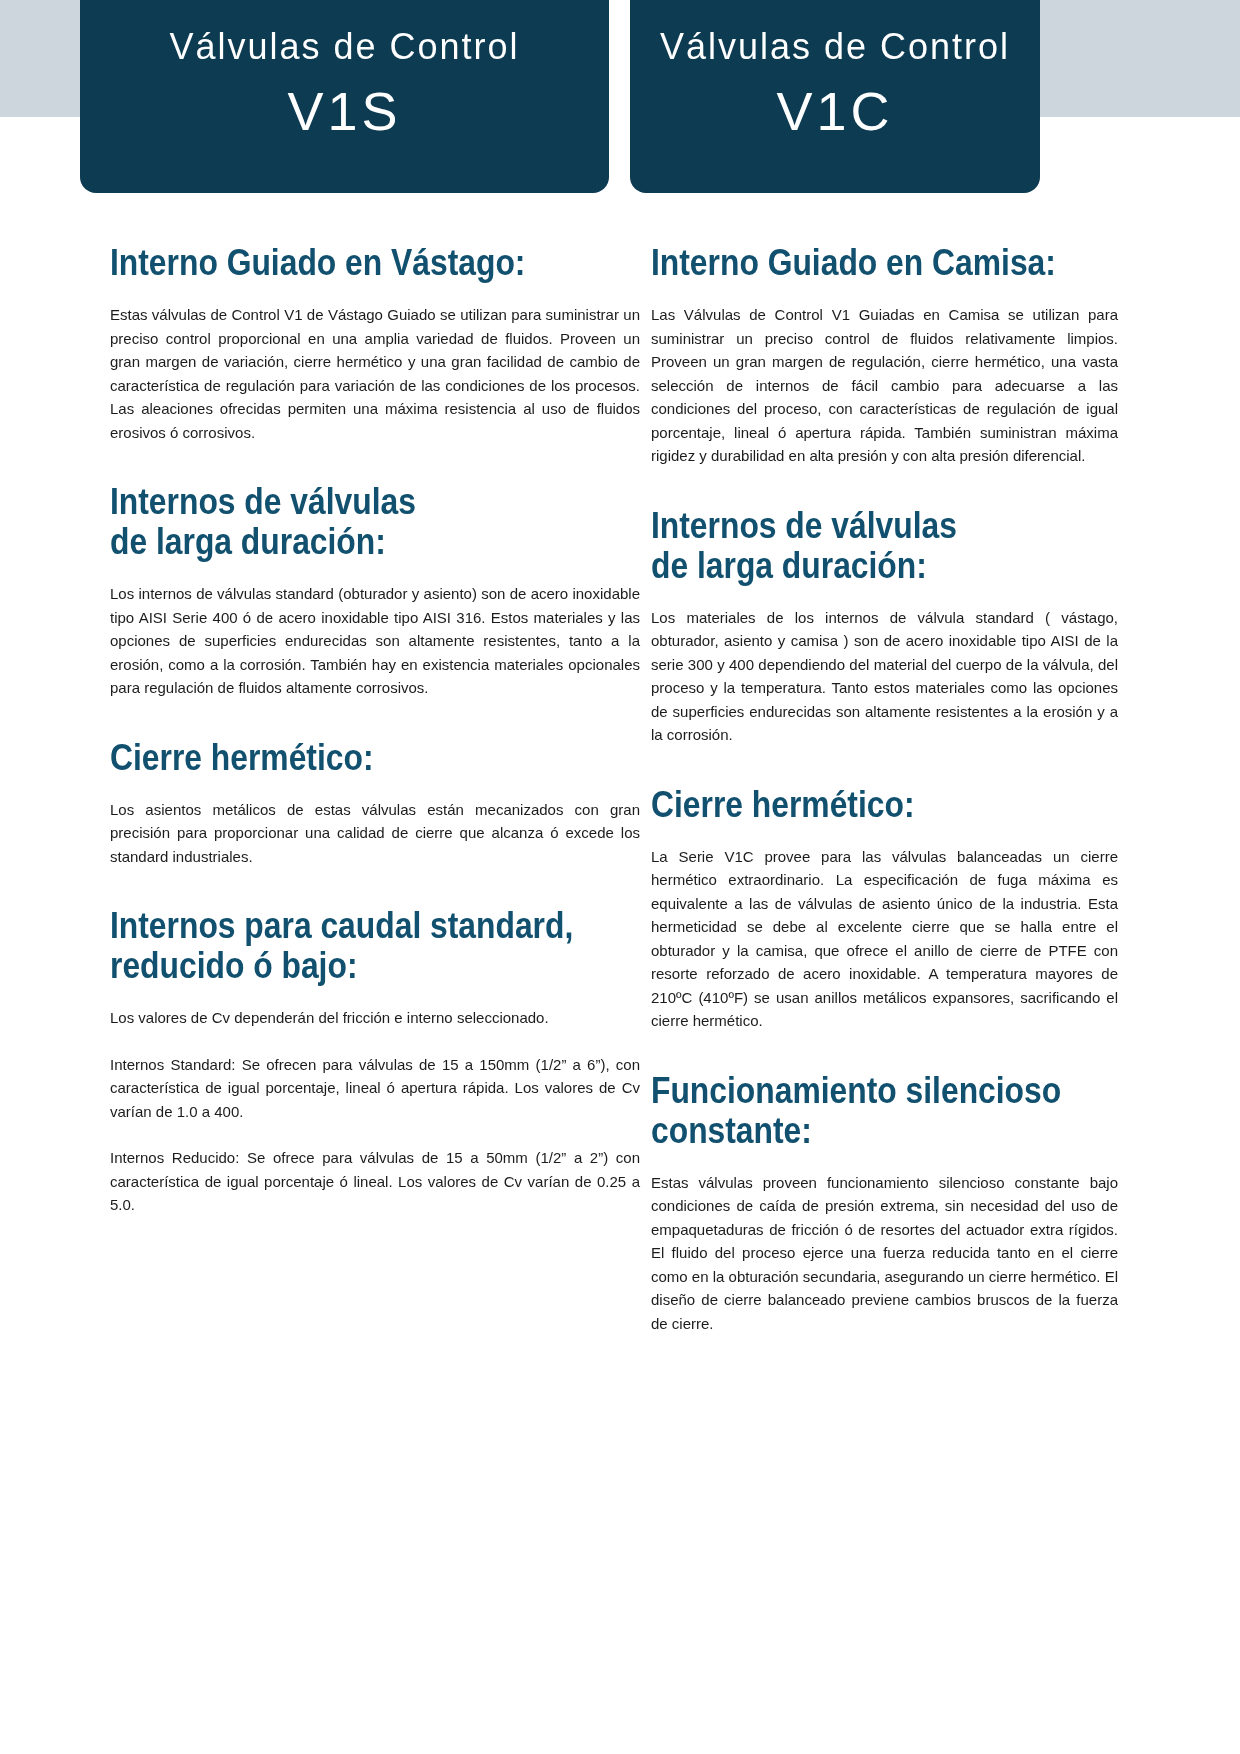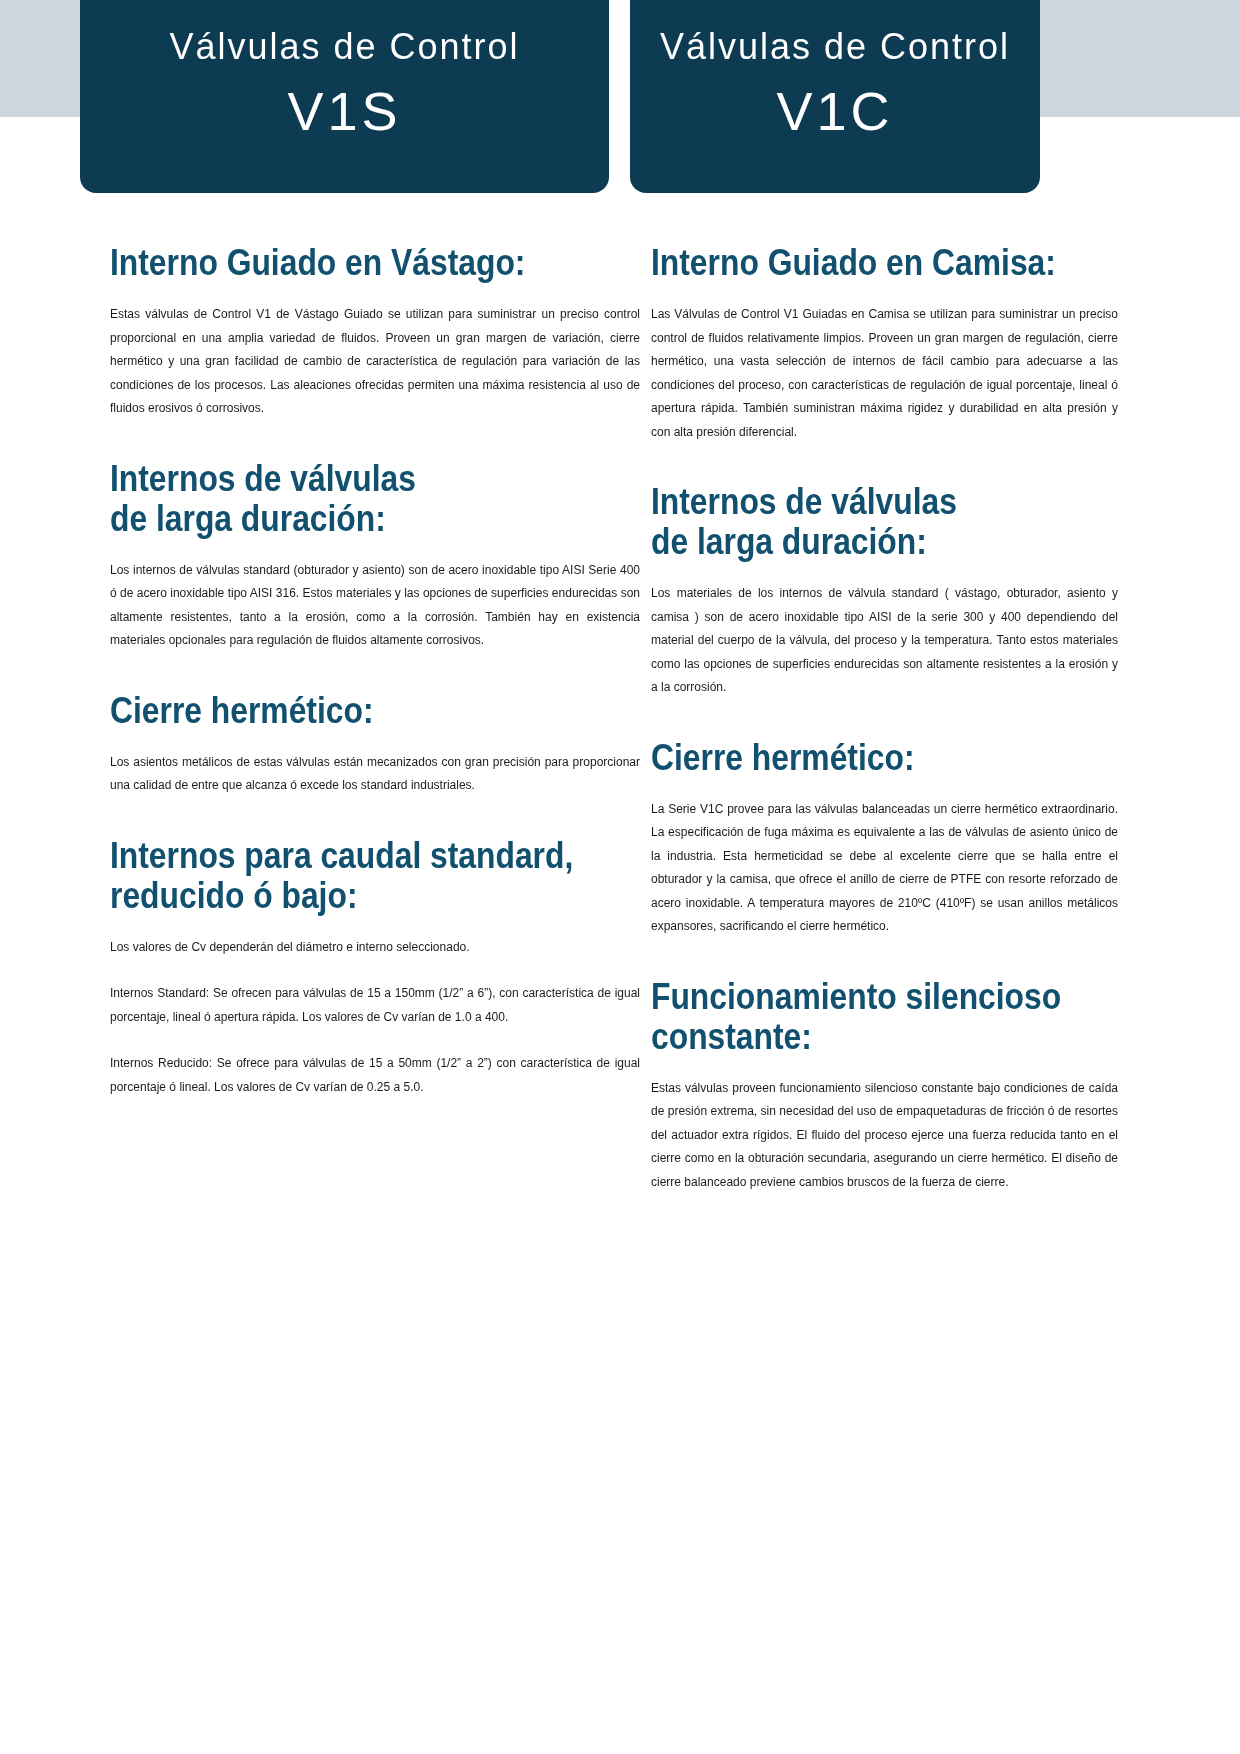--- a/index.html
+++ b/index.html
@@ -26,21 +26,21 @@
   .col{position:absolute;top:195px;}
   .col-left{left:110px;width:530px;}
   .col-right{left:651px;width:467px;}
   .heading{color:#11506e;margin:38px 0 20px;}
   .col .heading:first-child{margin-top:48px;}
   .hl{
     display:block;font-size:37px;font-weight:bold;line-height:40px;
     transform:scaleX(.86);transform-origin:0 50%;white-space:nowrap;
   }
   .body-text{
-    font-size:12px;line-height:23.5px;margin:10px 0 23px;color:#1c1c1c;
+    font-size:15px;line-height:23.5px;margin:10px 0 23px;color:#1c1c1c;
     text-align:justify;
   }
   .lead{font-weight:normal;}
   
   .logo-cubes{position:absolute;left:318px;top:1440px;width:240px;height:200px;}
   .cube{
     position:absolute;width:53px;height:53px;border-radius:14px;
     transform:rotate(45deg);
     background:linear-gradient(135deg,#0e3152 0%,#1a6ba3 55%,#2ba2e2 100%);
   }
@@ -95,27 +95,27 @@
 
     <h2 class="heading">
       <span class="hl">Internos de válvulas</span>
       <span class="hl">de larga duración:</span>
     </h2>
     <p class="body-text">Los internos de válvulas standard (obturador y asiento) son de acero inoxidable tipo AISI Serie 400 ó de acero inoxidable tipo AISI 316. Estos materiales y las opciones de superficies endurecidas son altamente resistentes, tanto a la erosión, como a la corrosión. También hay en existencia materiales opcionales para regulación de fluidos altamente corrosivos.</p>
 
     <h2 class="heading">
       <span class="hl">Cierre hermético:</span>
     </h2>
-    <p class="body-text">Los asientos metálicos de estas válvulas están mecanizados con gran precisión para proporcionar una calidad de entre que alcanza ó excede los standard industriales.</p>
+    <p class="body-text">Los asientos metálicos de estas válvulas están mecanizados con gran precisión para proporcionar una calidad de cierre que alcanza ó excede los standard industriales.</p>
 
     <h2 class="heading">
       <span class="hl">Internos para caudal standard,</span>
       <span class="hl">reducido ó bajo:</span>
     </h2>
-    <p class="body-text">Los valores de Cv dependerán del diámetro e interno seleccionado.</p>
+    <p class="body-text">Los valores de Cv dependerán del fricción e interno seleccionado.</p>
     <p class="body-text"><strong class="lead">Internos Standard:</strong><span> Se ofrecen para válvulas de 15 a 150mm (1/2” a 6”), con característica de igual porcentaje, lineal ó apertura rápida. Los valores de Cv varían de 1.0 a 400.</span></p>
     <p class="body-text"><strong class="lead">Internos Reducido:</strong><span> Se ofrece para válvulas de 15 a 50mm (1/2” a 2”) con característica de igual porcentaje ó lineal. Los valores de Cv varían de 0.25 a 5.0.</span></p>
   </section>
 
   <section class="col col-right">
     <h2 class="heading">
       <span class="hl">Interno Guiado en Camisa:</span>
     </h2>
     <p class="body-text">Las Válvulas de Control V1 Guiadas en Camisa se utilizan para suministrar un preciso control de fluidos relativamente limpios. Proveen un gran margen de regulación, cierre hermético, una vasta selección de internos de fácil cambio para adecuarse a las condiciones del proceso, con características de regulación de igual porcentaje, lineal ó apertura rápida. También suministran máxima rigidez y durabilidad en alta presión y con alta presión diferencial.</p>
 

